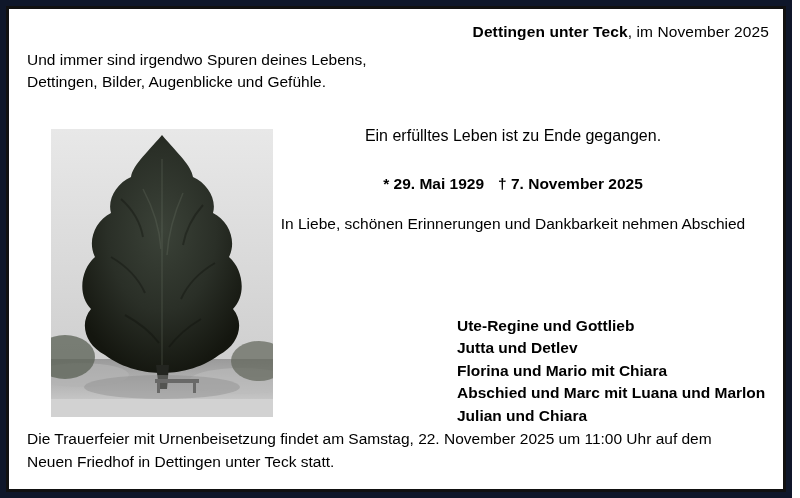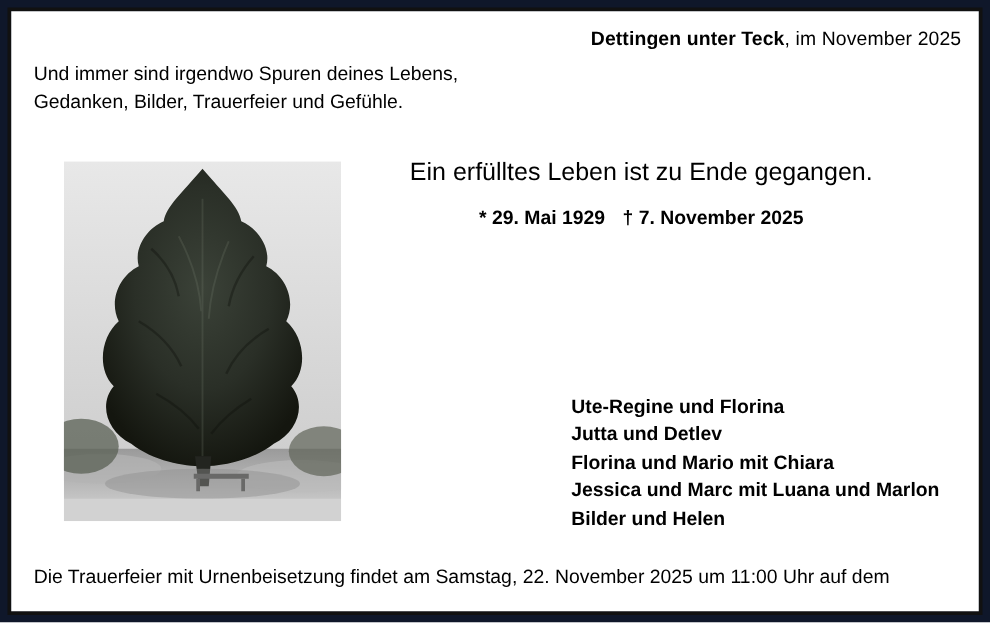--- a/index.html
+++ b/index.html
@@ -69,22 +69,22 @@
   .photo svg { display: block; }
 
   .main {
     position: absolute;
     left: 250px;
     right: 16px;
     top: 118px;
     text-align: center;
   }
   .lead {
-    font-size: 20px;
-    margin-bottom: 16px;
+    font-size: 16px;
+    margin-bottom: 30px;
   }
   .name {
     font-size: 33px;
     font-weight: bold;
     letter-spacing: 0.3px;
     margin-bottom: 16px;
   }
   .dates {
     font-size: 15.5px;
     font-weight: bold;
@@ -125,21 +125,21 @@
 <div class="page">
   <div class="border-frame"></div>
   <div class="inner">
 
     <div class="place-line">
       <span class="city">Dettingen unter Teck</span><span>, im November 2025</span>
     </div>
 
     <div class="verse">
       <div>Und immer sind irgendwo Spuren deines Lebens,</div>
-      <div>Gedanken, Bilder, Trauerfeier und Gefühle.</div>
+      <div>Dettingen, Bilder, Augenblicke und Gefühle.</div>
     </div>
 
     <div class="photo">
       <svg width="222" height="288" viewBox="0 0 222 288" xmlns="http://www.w3.org/2000/svg">
         <defs>
           <linearGradient id="skyg" x1="0" y1="0" x2="0" y2="1">
             <stop offset="0%" stop-color="#e8e8e8"></stop>
             <stop offset="100%" stop-color="#c9c9c9"></stop>
           </linearGradient>
           <linearGradient id="groundg" x1="0" y1="0" x2="0" y2="1">
@@ -199,28 +199,30 @@
         <ellipse cx="111" cy="258" rx="78" ry="12" fill="#8d8d8d" opacity="0.45"></ellipse>
         <rect x="0" y="270" width="222" height="18" fill="#d2d2d2"></rect>
       </svg>
     </div>
 
     <div class="main">
       <div class="lead">Ein erfülltes Leben ist zu Ende gegangen.</div>
       <div class="dates">
         <span>* 29. Mai 1929</span><span class="gap"></span><span>† 7. November 2025</span>
       </div>
+      <div class="farewell">In Liebe, schönen Erinnerungen und Dankbarkeit nehmen Abschied</div>
     </div>
 
     <div class="mourners">
-      <div>Ute-Regine und Florina</div>
+      <div>Ute-Regine und Gottlieb</div>
       <div>Jutta und Detlev</div>
       <div>Florina und Mario mit Chiara</div>
-      <div>Jessica und Marc mit Luana und Marlon</div>
-      <div>Bilder und Helen</div>
+      <div>Abschied und Marc mit Luana und Marlon</div>
+      <div>Julian und Chiara</div>
     </div>
 
     <div class="footer">
       <div>Die Trauerfeier mit Urnenbeisetzung findet am Samstag, 22. November 2025 um 11:00 Uhr auf dem</div>
+      <div>Neuen Friedhof in Dettingen unter Teck statt.</div>
     </div>
 
   </div>
 </div>
 
 </body></html>

